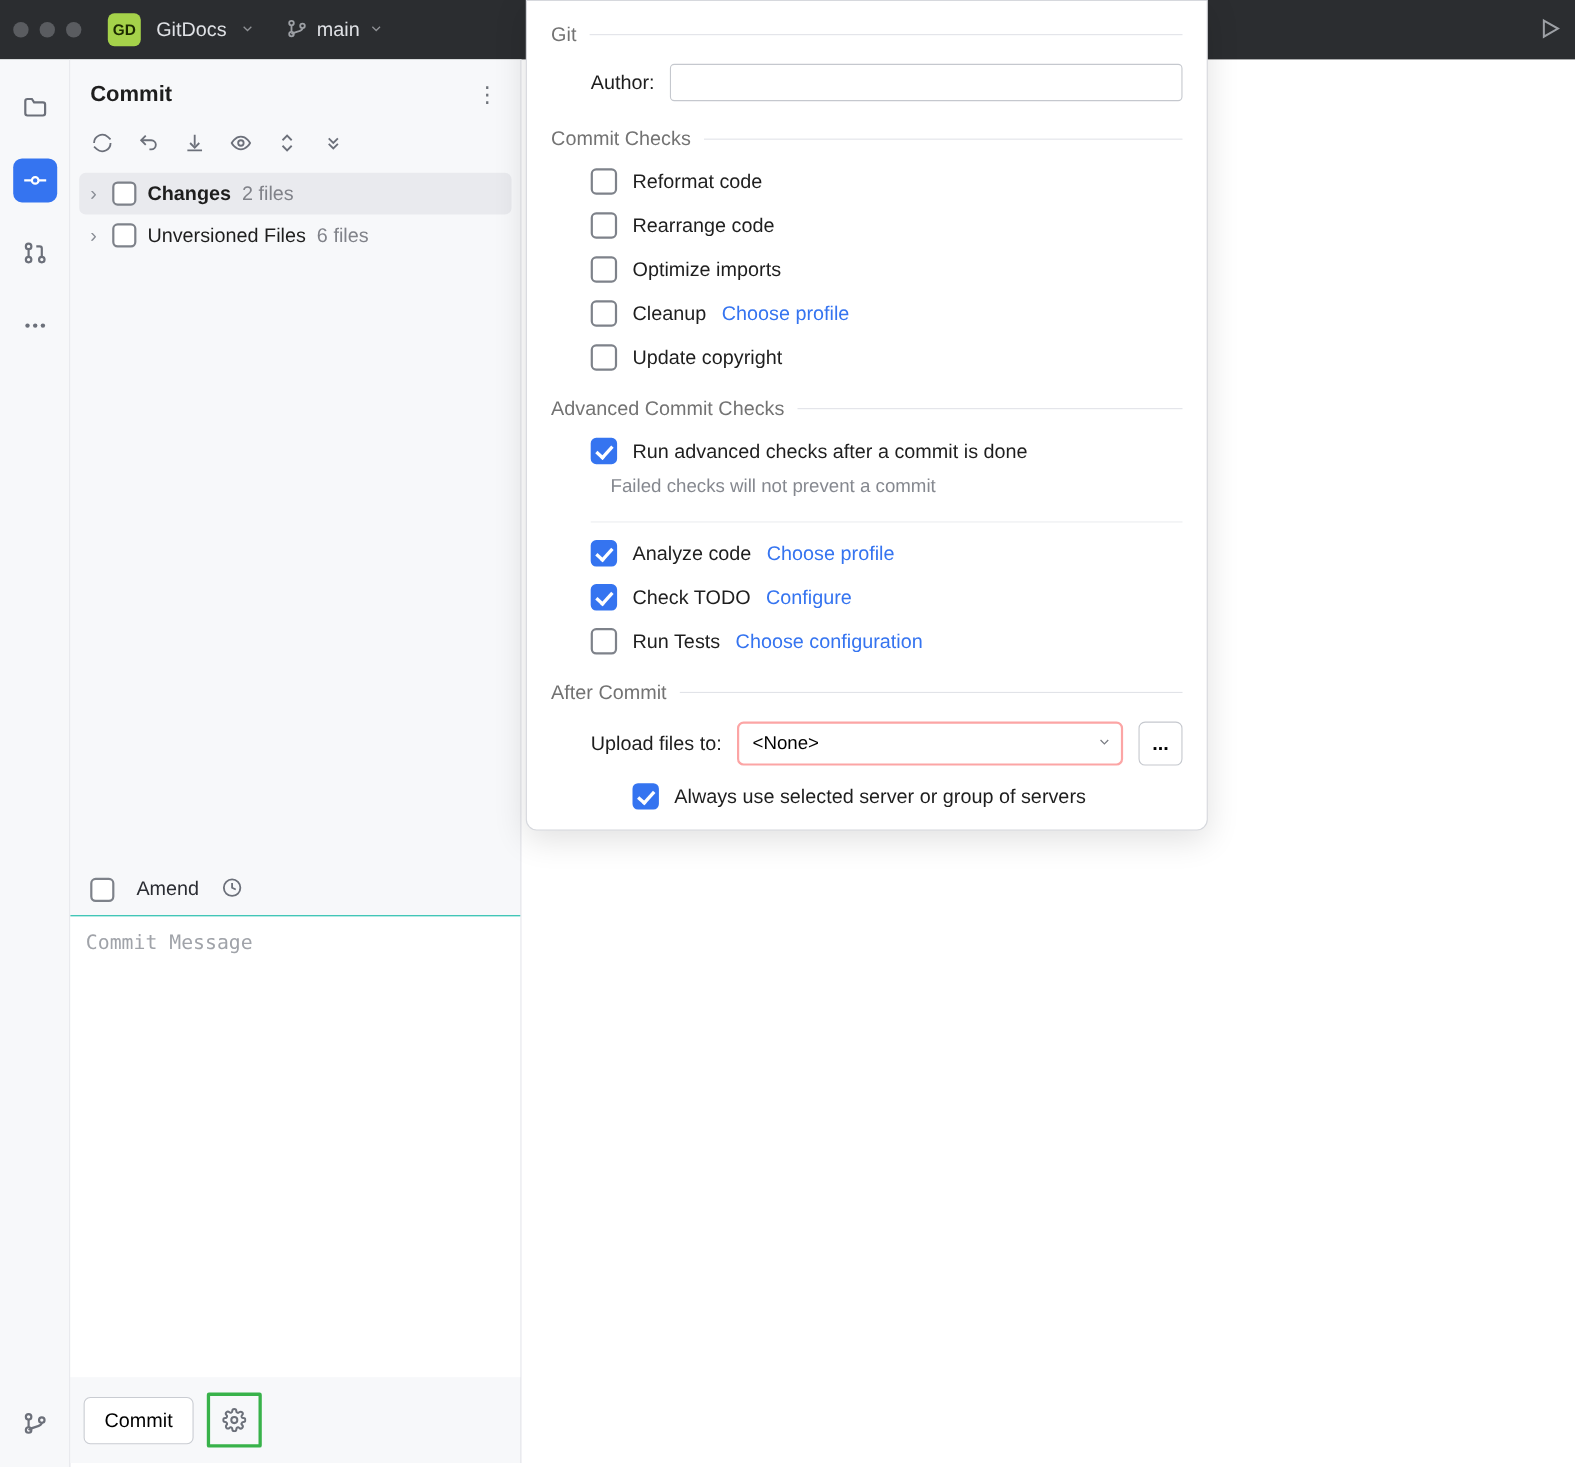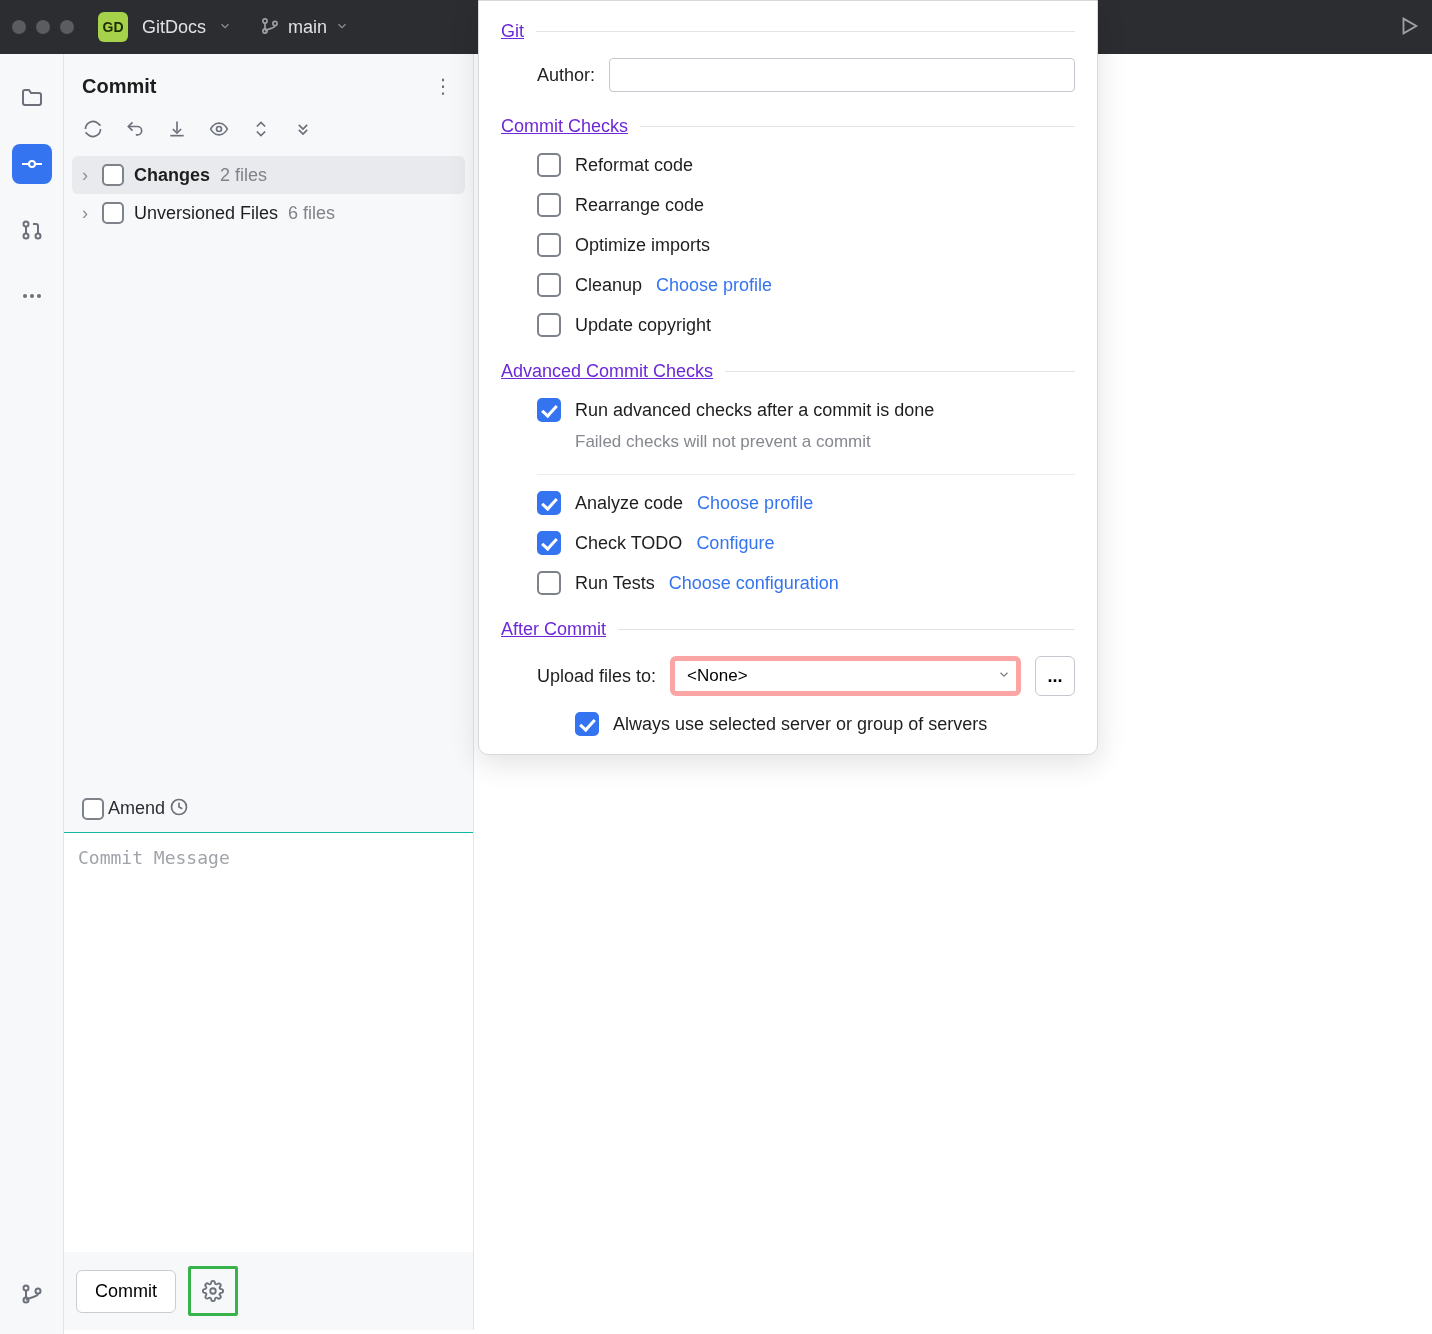--- a/index.html
+++ b/index.html
@@ -94,21 +94,21 @@
 .tree-row.selected .tree-chev { margin-left: 0; }
 .tree-chev { color: #8a8e96; width: 14px; text-align: center; }
 .tree-check {
   width: 22px; height: 22px; border: 2px solid #7e828a; border-radius: 5px; background: #fff;
   flex-shrink: 0;
 }
 .tree-label-bold { font-weight: 700; }
 .tree-count { color: #808289; }
 
 .amend-row {
-  display: flex; align-items: center; gap: 4px;
+  display: flex; align-items: center; gap: 20px;
   padding: 0 18px 12px 18px;
   margin-top: auto;
 }
 .amend-row .tree-check { margin-left: 0; }
 .amend-label { font-size: 18px; color: #2b2d33; }
 .history-icon { color: #6c707a; }
 
 .commit-msg {
   background: #fff;
   border-top: 1px solid #14b8a6;
@@ -160,21 +160,21 @@
   padding: 20px 22px 18px 22px;
   font-size: 18px;
 }
 .fieldset {
   margin-bottom: 24px;
 }
 .legend-row {
   display: flex; align-items: center; gap: 12px;
   margin-bottom: 16px;
 }
-.legend-text { color: #6d28d9; white-space: nowrap; text-decoration: underline; }
+.legend-text { color: #737373; white-space: nowrap; }
 .legend-line { flex: 1; height: 1px; background: #e1e3e8; }
 .form-row {
   display: flex; align-items: center; gap: 14px;
   margin-left: 36px;
   margin-bottom: 16px;
 }
 .form-label { color: #1e1e1e; }
 .text-input {
   flex: 1;
   border: 1px solid #c5c8ce;
@@ -203,35 +203,35 @@
   border-width: 0 3px 3px 0;
   transform: rotate(42deg);
 }
 .check-row {
   display: flex; align-items: center; gap: 14px;
   margin-left: 36px;
   margin-bottom: 16px;
 }
 .check-label { color: #1e1e1e; }
 .help-text {
-  margin-left: 74px;
+  margin-left: 54px;
   color: #85888f;
   font-size: 17px;
   margin-top: -6px;
   margin-bottom: 22px;
 }
 .link { color: #3574f0; cursor: pointer; margin-left: 0; }
 .divider-thin { height: 1px; background: #ebedf0; margin: 0 0 16px 36px; }
 .select-wrap {
   position: relative;
   flex: 1;
 }
 .select {
   width: 100%;
-  border: 5px solid #fca5a5;
+  border: 2px solid #fca5a5;
   border-radius: 6px;
   height: 40px;
   padding: 0 34px 0 12px;
   font-size: 17px;
   background: #fff;
   appearance: none;
   cursor: pointer;
 }
 .select-caret {
   position: absolute; right: 10px; top: 50%; transform: translateY(-50%);

